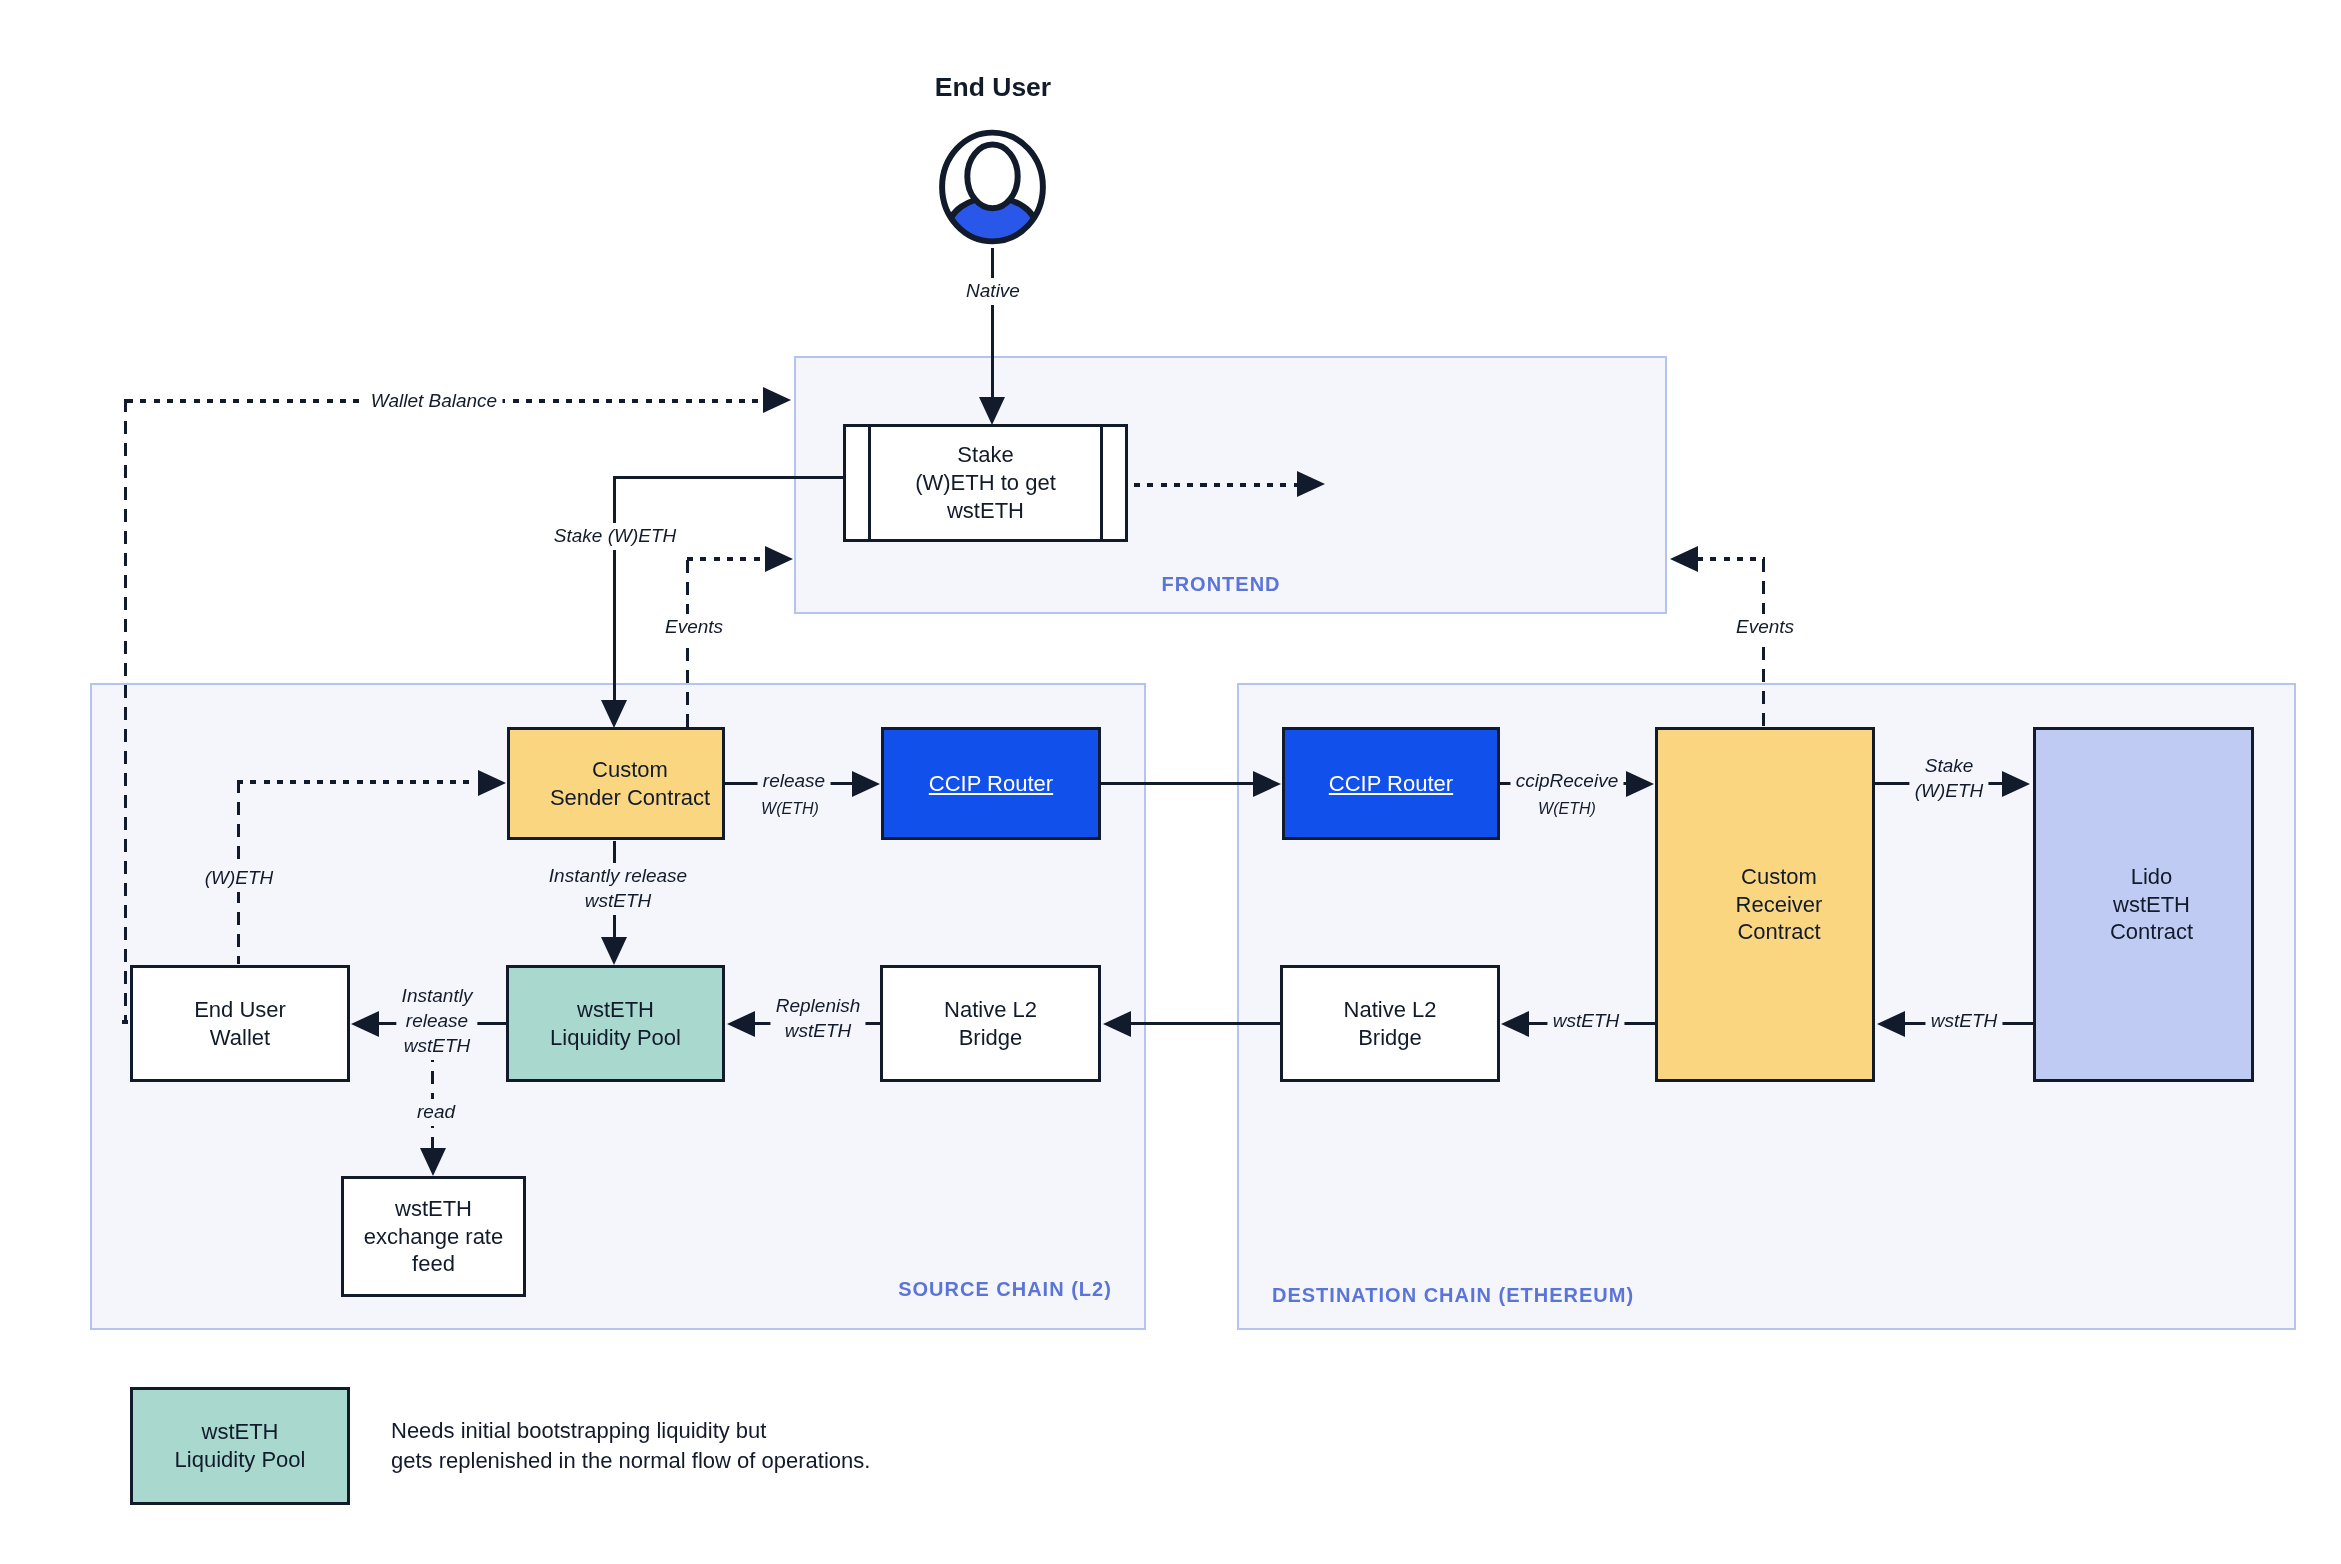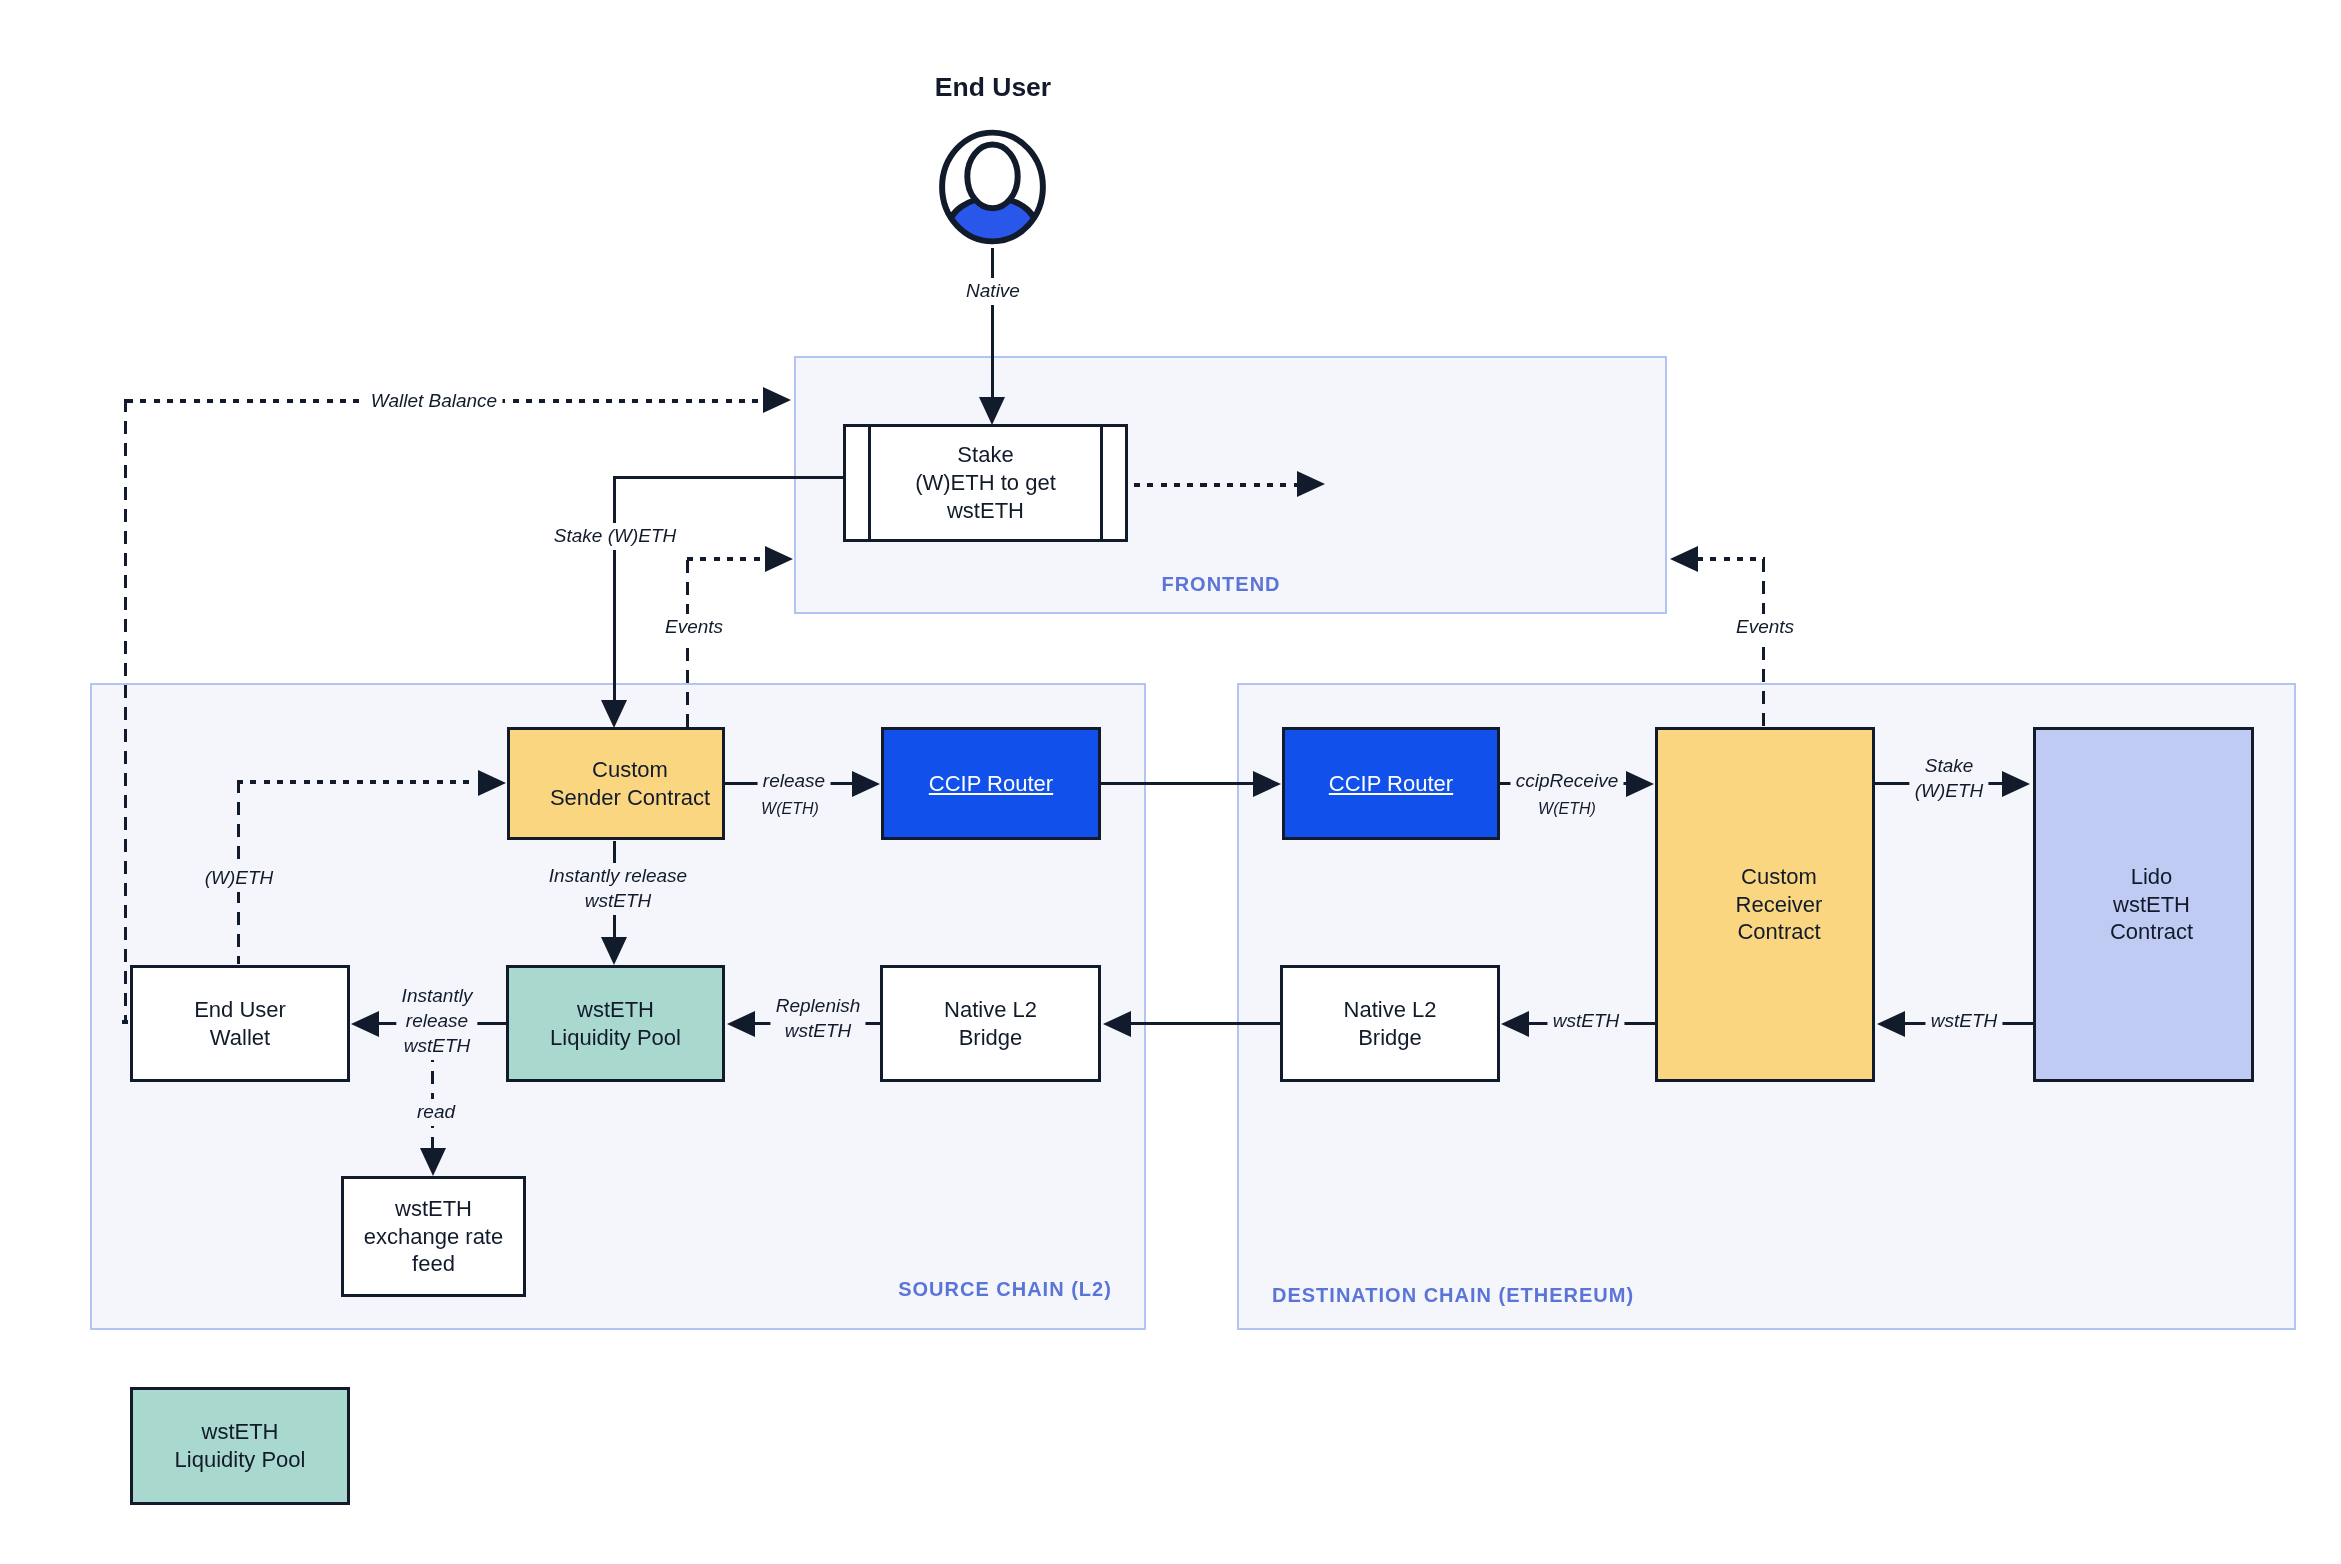--- a/index.html
+++ b/index.html
@@ -199,15 +199,17 @@
 wstETH</div>
   <div class="elabel infill" style="left:618px;top:863px;">Instantly release
 wstETH</div>
   <div class="elabel infill" style="left:239px;top:865px;">(W)ETH</div>
   <div class="elabel infill" style="left:436px;top:1099px;">read</div>
 
   <div class="node teal" style="left:130px;top:1387px;width:220px;height:118px;">
     <span>wstETH
 Liquidity Pool</span>
   </div>
+  <div class="note" style="left:391px;top:1416px;">Needs initial bootstrapping liquidity but
+gets replenished in the normal flow of operations.</div>
 
 </div>
 
 
 </body></html>

